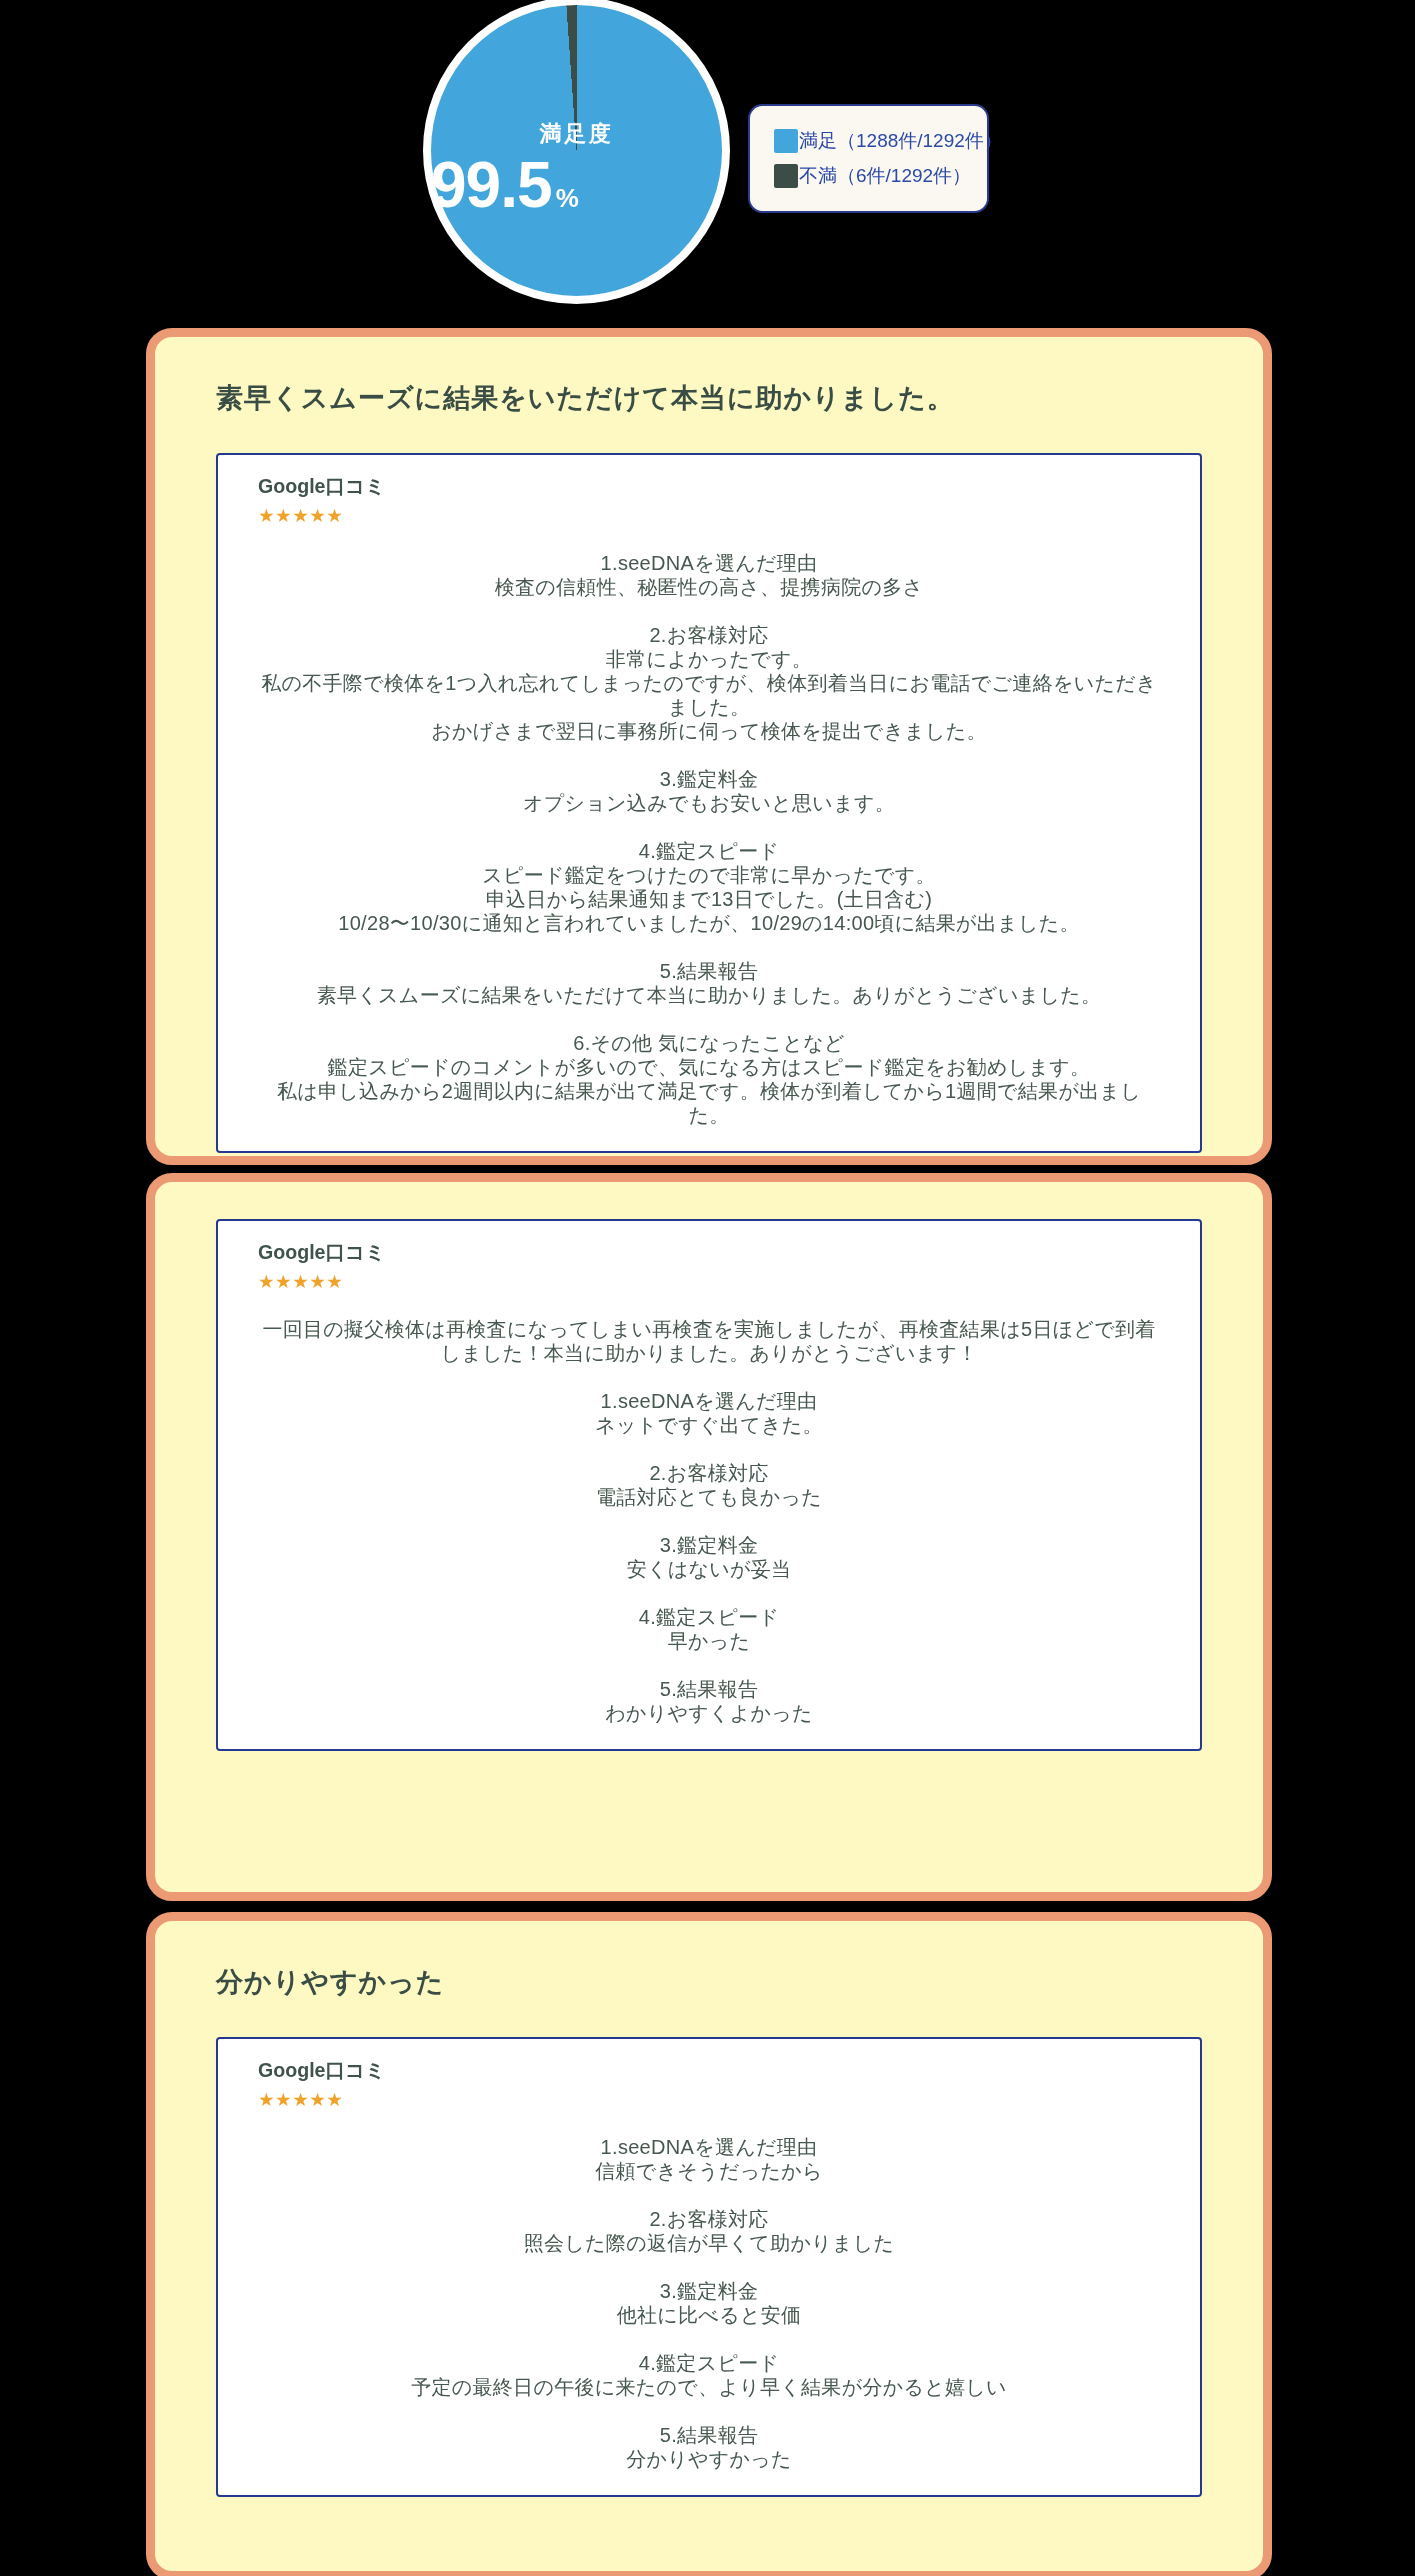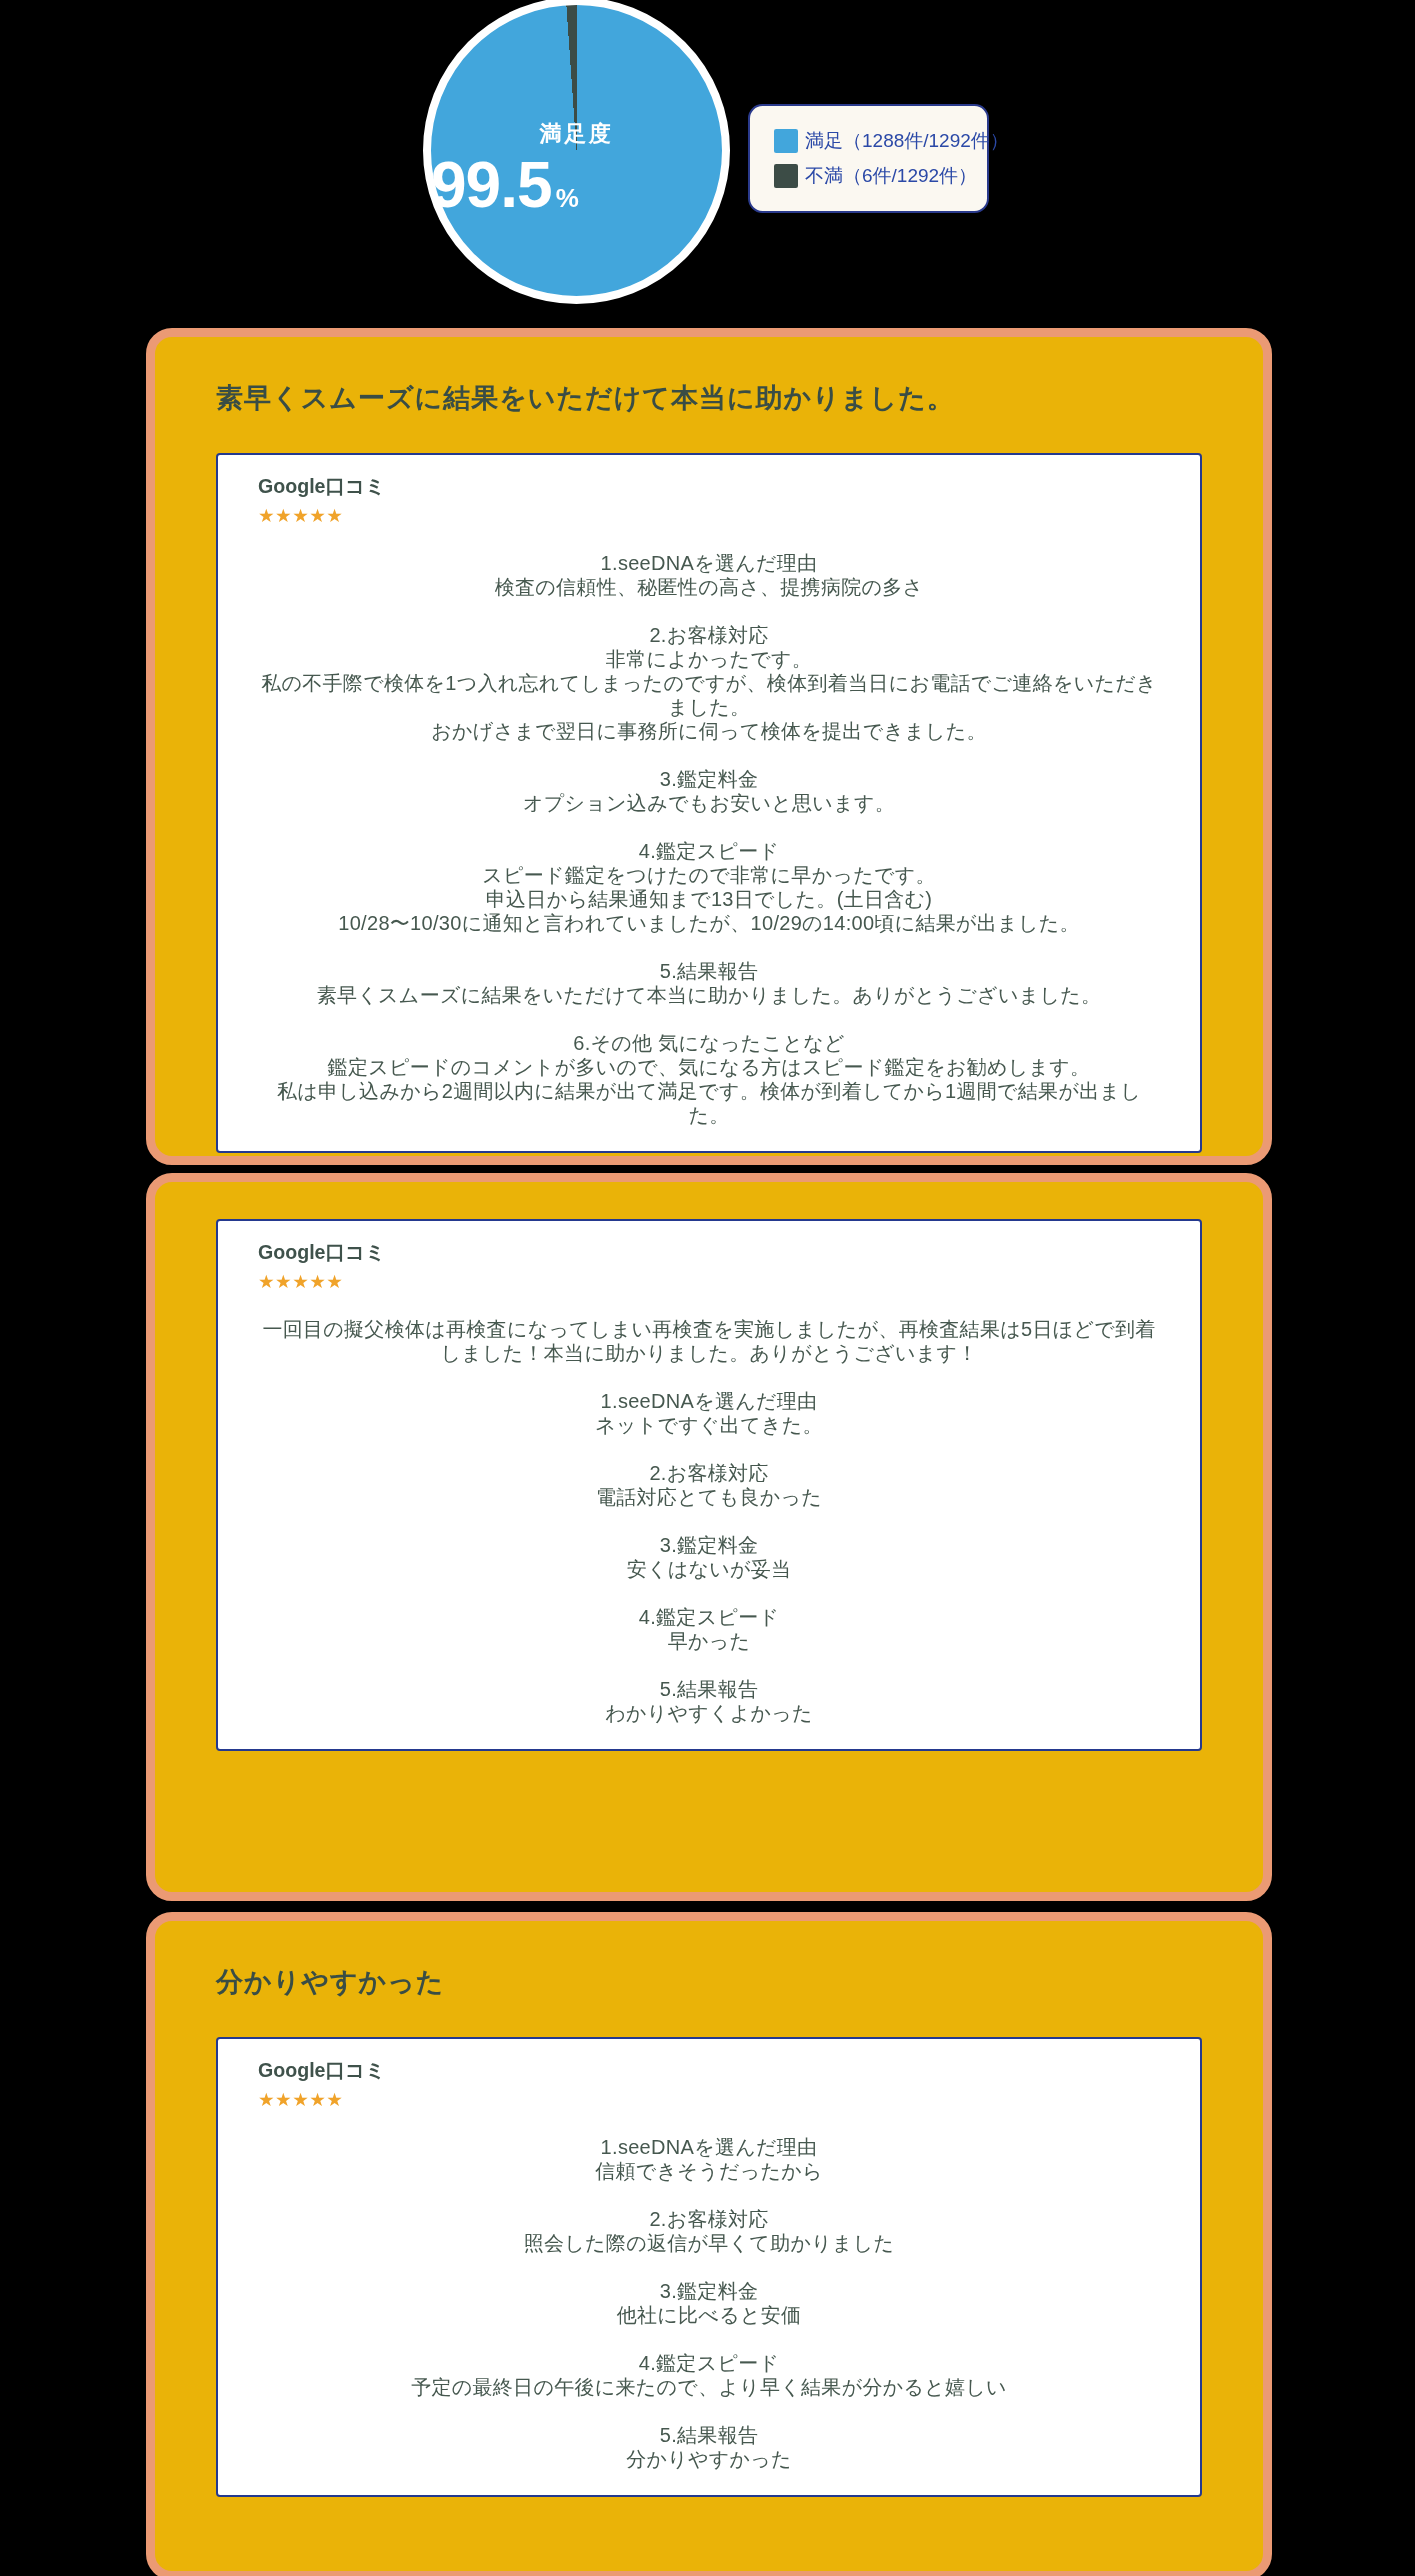--- a/index.html
+++ b/index.html
@@ -20,28 +20,28 @@
   .pie-value-row { margin-top:4.1px; display:flex; justify-content:flex-start; align-items:baseline; }
   .pie-value { font-size:64px; font-weight:700; line-height:1; letter-spacing:-1px; }
   .pie-unit { font-size:26px; font-weight:700; margin-left:4.1px; }
 
   
   .legend {
     position:absolute; left:748px; top:104px; width:241px; height:109px; box-sizing:border-box;
     background:#FBF8F1; border:2.1px solid #2A3A8C; border-radius:14.4px;
     display:flex; flex-direction:column; justify-content:center; gap:8.8px; padding-left:24px;
   }
-  .legend-row { display:flex; align-items:center; gap:7px; }
+  .legend-row { display:flex; align-items:center; gap:1px; }
   .swatch { width:24px; height:24px; border-radius:2.1px; flex:0 0 auto; }
   .legend-label { font-size:19px; color:#2B49A7; font-weight:500; letter-spacing:0px; white-space:nowrap; }
 
   
   .card {
     position:absolute; left:146px; width:1126px; box-sizing:border-box;
-    background:#eab308; border:9.3px solid #EB9A74; border-radius:26px;
+    background:#fef9c3; border:9.3px solid #EB9A74; border-radius:26px;
     box-shadow:0 7.2px 13.4px rgba(0,0,0,.5); overflow:hidden;
   }
   .card-1 { top:328px;  height:837px; }
   .card-2 { top:1173px; height:728px; }
   .card-3 { top:1912px; height:668px; }
 
   .card-title {
     margin:43px 61px 0; font-size:27px; line-height:1.35; font-weight:700;
     color:#39четko4D45; color:#394D45; letter-spacing:1px;
   }

